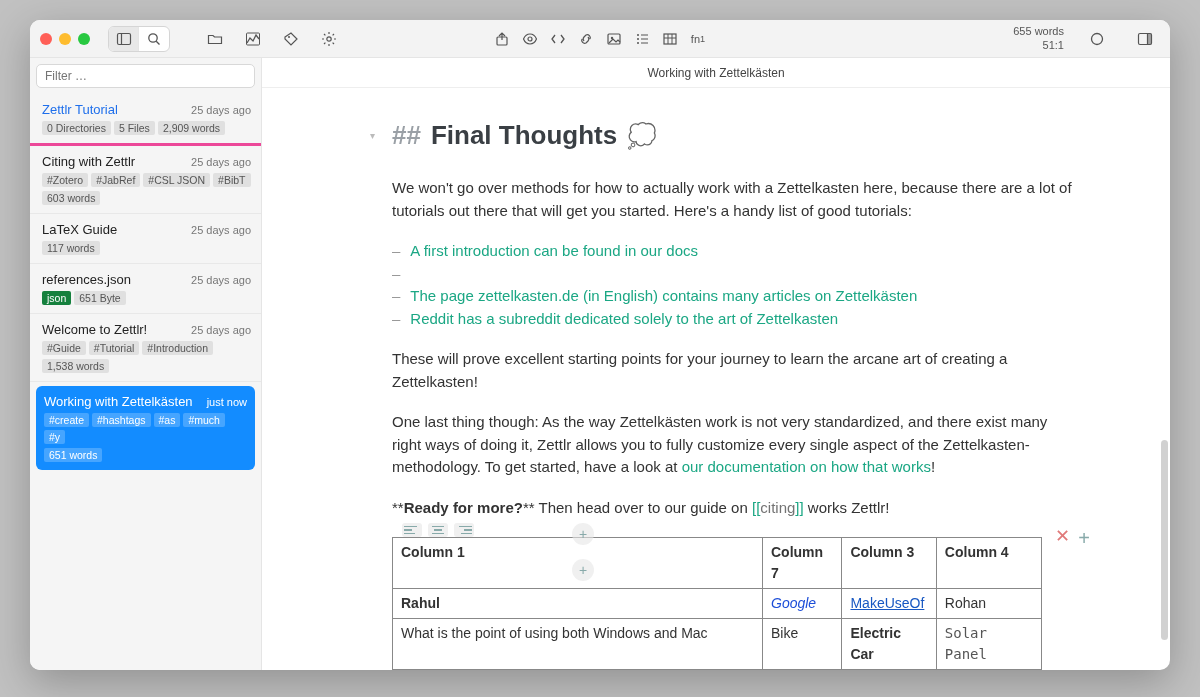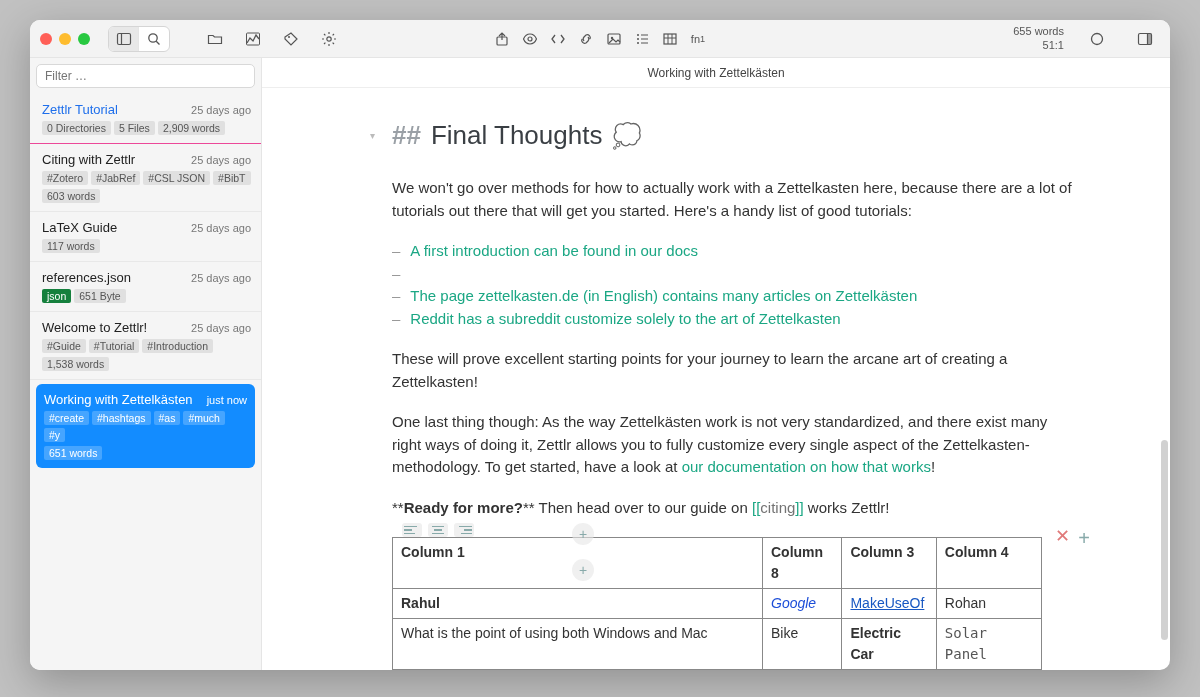--- a/index.html
+++ b/index.html
@@ -91,21 +91,21 @@
     padding: 4px 8px;
     font-size: 12px;
     color: #999;
   }
   .file-list { flex: 1; }
   .file-item {
     padding: 8px 10px 8px 12px;
     border-bottom: 1px solid #e8e8e8;
     cursor: pointer;
   }
-  .file-item.sep-after { border-bottom: 1px solid #ec4899; }
+  .file-item.sep-after { border-bottom: 3px solid #ec4899; }
   .file-item .row1 { display: flex; justify-content: space-between; align-items: baseline; }
   .file-item .title { font-size: 13px; color: #222; }
   .file-item .title.link { color: #1f6feb; }
   .file-item .time { font-size: 11px; color: #777; }
   .pill-row { margin-top: 4px; display: flex; flex-wrap: wrap; gap: 3px; }
   .pill {
     background: #e0e0e0;
     color: #555;
     border-radius: 2px;
     padding: 1px 5px;
@@ -137,21 +137,21 @@
     overflow-y: auto;
     padding: 28px 90px 40px 130px;
     font-size: 15px;
     color: #333;
     line-height: 1.5;
     position: relative;
   }
   .heading-row { display: flex; align-items: center; gap: 10px; margin-bottom: 22px; position: relative; }
   .fold-caret { position: absolute; left: -22px; top: 12px; color: #bbb; font-size: 10px; }
   .heading-marker { color: #9aa0a6; font-size: 26px; font-weight: 700; }
-  .heading-text { color: #3a3f44; font-size: 26px; font-weight: 400; }
+  .heading-text { color: #3a3f44; font-size: 26px; font-weight: 700; }
   .cloud { font-size: 24px; opacity: 0.6; }
   .para { margin-bottom: 18px; }
   .bullets { margin-bottom: 18px; }
   .bullet-line { display: flex; gap: 10px; }
   .bullet-dash { color: #999; }
   .bullet-text { color: #1ba784; }
   .link-text { color: #1ba784; }
   .md-strong { font-weight: 700; color: #333; }
   .md-stars { color: #333; }
   .wikilink { color: #737373; }
@@ -446,21 +446,21 @@
             </div>
           <div class="bullet-line">
               <span class="bullet-dash">–</span>
             </div>
           <div class="bullet-line">
               <span class="bullet-dash">–</span>
               <span class="bullet-text">The page zettelkasten.de (in English) contains many articles on Zettelkästen</span>
             </div>
           <div class="bullet-line">
               <span class="bullet-dash">–</span>
-              <span class="bullet-text">Reddit has a subreddit customize solely to the art of Zettelkasten</span>
+              <span class="bullet-text">Reddit has a subreddit dedicated solely to the art of Zettelkasten</span>
             </div>
         </div>
 
         <p class="para">These will prove excellent starting points for your journey to learn the arcane art of creating a Zettelkasten!</p>
 
         <p class="para">
           <span>One last thing though: As the way Zettelkästen work is not very standardized, and there exist many right ways of doing it, Zettlr allows you to fully customize every single aspect of the Zettelkasten-methodology. To get started, have a look at </span><span class="link-text">our documentation on how that works</span><span>!</span>
         </p>
 
         <p class="para">
@@ -487,21 +487,21 @@
           </div>
           <div class="tbl-ctrl" style="top:-14px;left:180px;">+</div>
           <div class="tbl-ctrl" style="top:22px;left:180px;">+</div>
           <span class="tbl-close">✕</span>
           <span class="tbl-plus-right">+</span>
 
           <table class="data">
             <tbody>
                 <tr>
               <th style="width:370px">Column 1</th>
-              <th>Column 8</th>
+              <th>Column 7</th>
               <th>Column 3</th>
               <th>Column 4</th>
             </tr>
             <tr>
               <td class="bold">Rahul</td>
               <td class="italic">Google</td>
               <td><a href="#">MakeUseOf</a></td>
               <td>Rohan</td>
             </tr>
             <tr>

